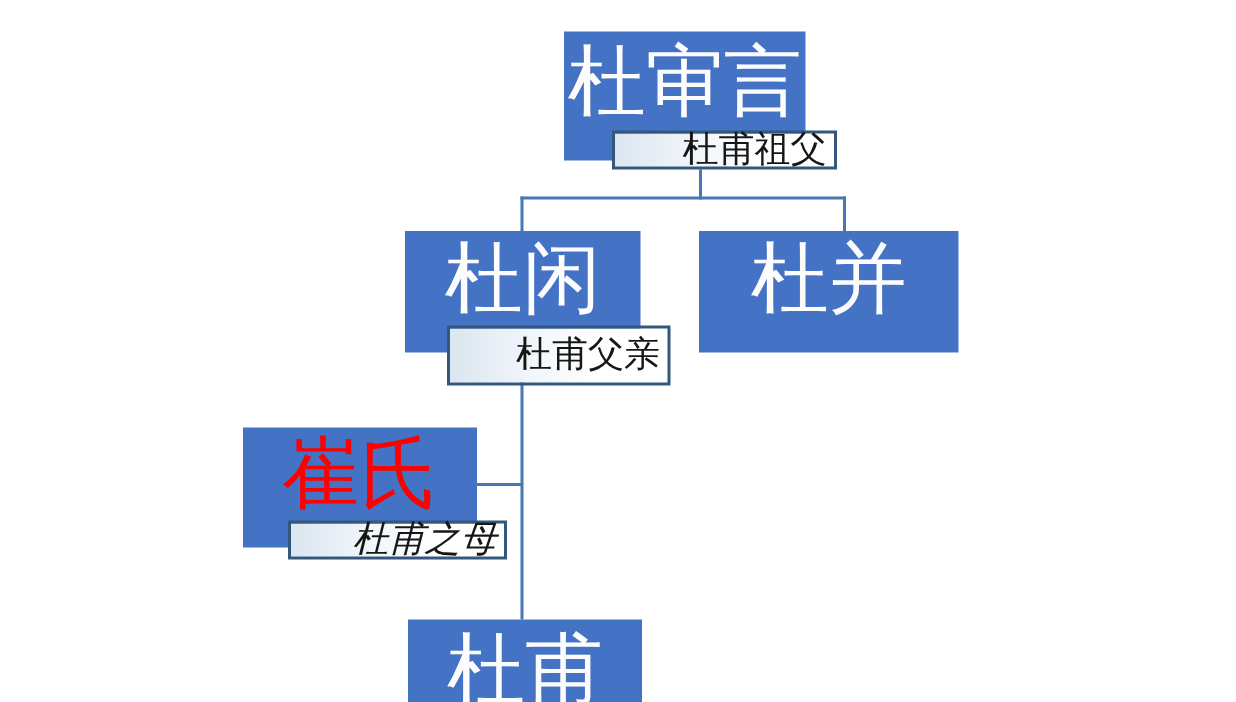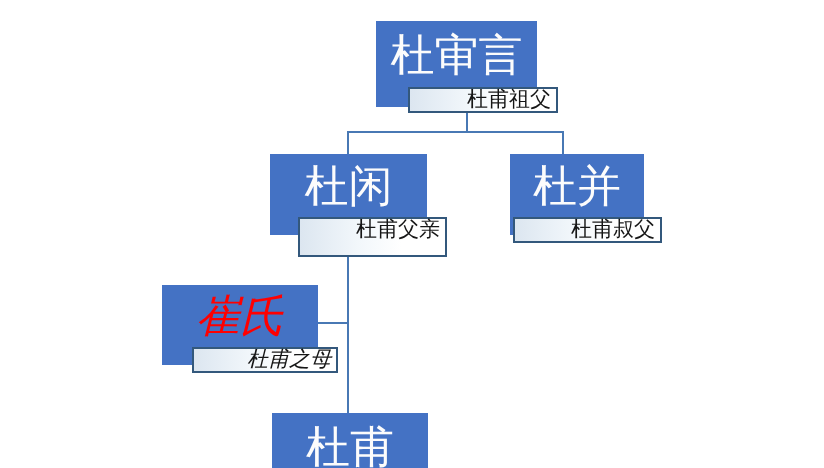--- a/index.html
+++ b/index.html
@@ -8,35 +8,35 @@
     width:824px;height:468px;
     background:#ffffff;
     overflow:hidden;
     font-family:"Liberation Serif", serif;
   }
   .node{
     position:absolute;
     background:#4472C4;
     color:#fcfcfc;
     display:flex;align-items:center;justify-content:center;
-    font-size:44px;
+    font-size:52px;
     line-height:1;
     padding-bottom:16px;
     box-sizing:border-box;
     z-index:1;
   }
   .node.highlight{color:#FF0000;}
   .sublabel{
     position:absolute;
     border:2px solid #33587C;
     background:linear-gradient(to right,#dce6f0 0%,#f2f7fb 40%,#ffffff 70%);
     color:#161616;
-    font-size:21px;
+    font-size:24px;
     line-height:1;
-    display:flex;align-items:flex-start;justify-content:flex-end;
+    display:flex;align-items:center;justify-content:flex-end;
     padding-right:5px;
     box-sizing:border-box;
     z-index:3;
   }
   .line{
     position:absolute;
     background:#4878B4;
     z-index:2;
   }
 </style>
@@ -59,29 +59,26 @@
     <span>杜甫祖父</span>
   </div>
 
   <div class="node" style="left:270px;top:154px;width:157px;height:81px;">
     <span>杜闲</span>
   </div>
   <div class="sublabel" style="left:298px;top:217px;width:149px;height:40px;">
     <span>杜甫父亲</span>
   </div>
 
-  <div class="node" style="left:510px;top:154px;width:134px;height:81px;">
+  <div class="node" style="left:466px;top:154px;width:173px;height:81px;">
     <span>杜并</span>
-  </div>
-  <div class="sublabel" style="left:513px;top:217px;width:149px;height:26px;">
-    <span>杜甫叔父</span>
   </div>
 
   <div class="node highlight" style="left:162px;top:285px;width:156px;height:80px;">
-    <span style="color: rgb(255, 0, 0); font-style: italic;">崔氏</span>
+    <span style="color: rgb(255, 0, 0);">崔氏</span>
   </div>
   <div class="sublabel" style="left:192px;top:347px;width:146px;height:26px;font-style:italic;">
     <span>杜甫之母</span>
   </div>
 
   <div class="node" style="left:272px;top:413px;width:156px;height:86px;">
     <span>杜甫</span>
   </div>
 
 </div>

